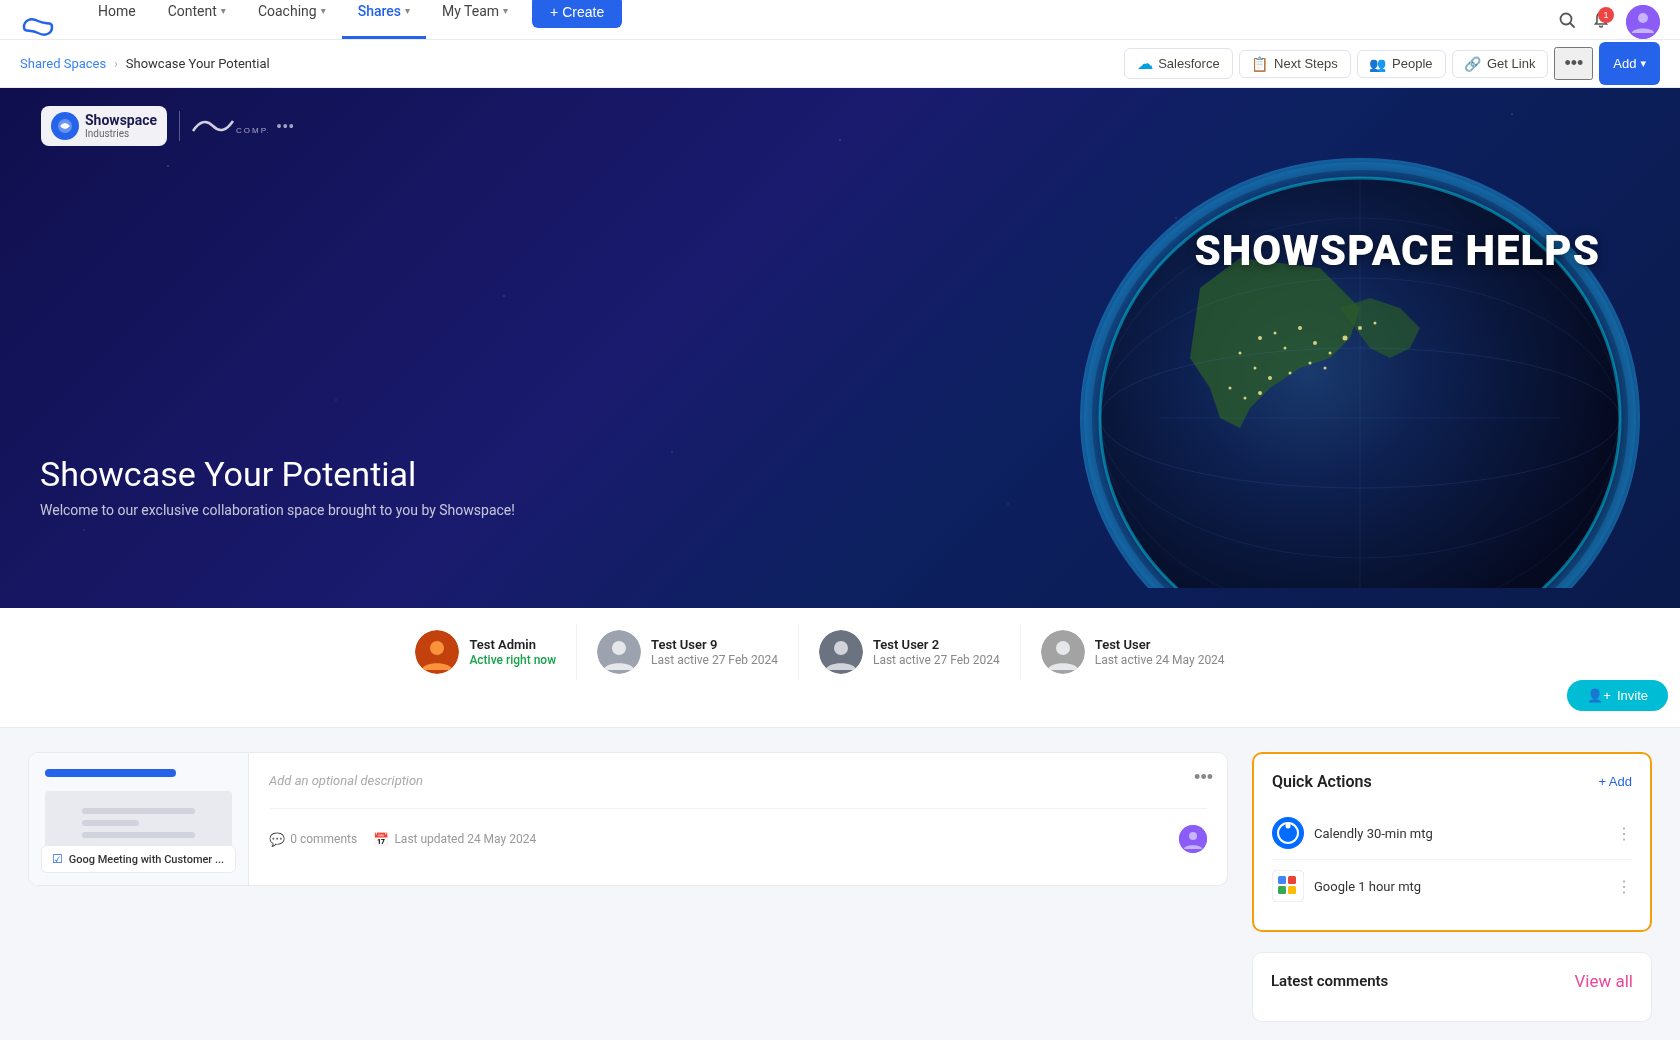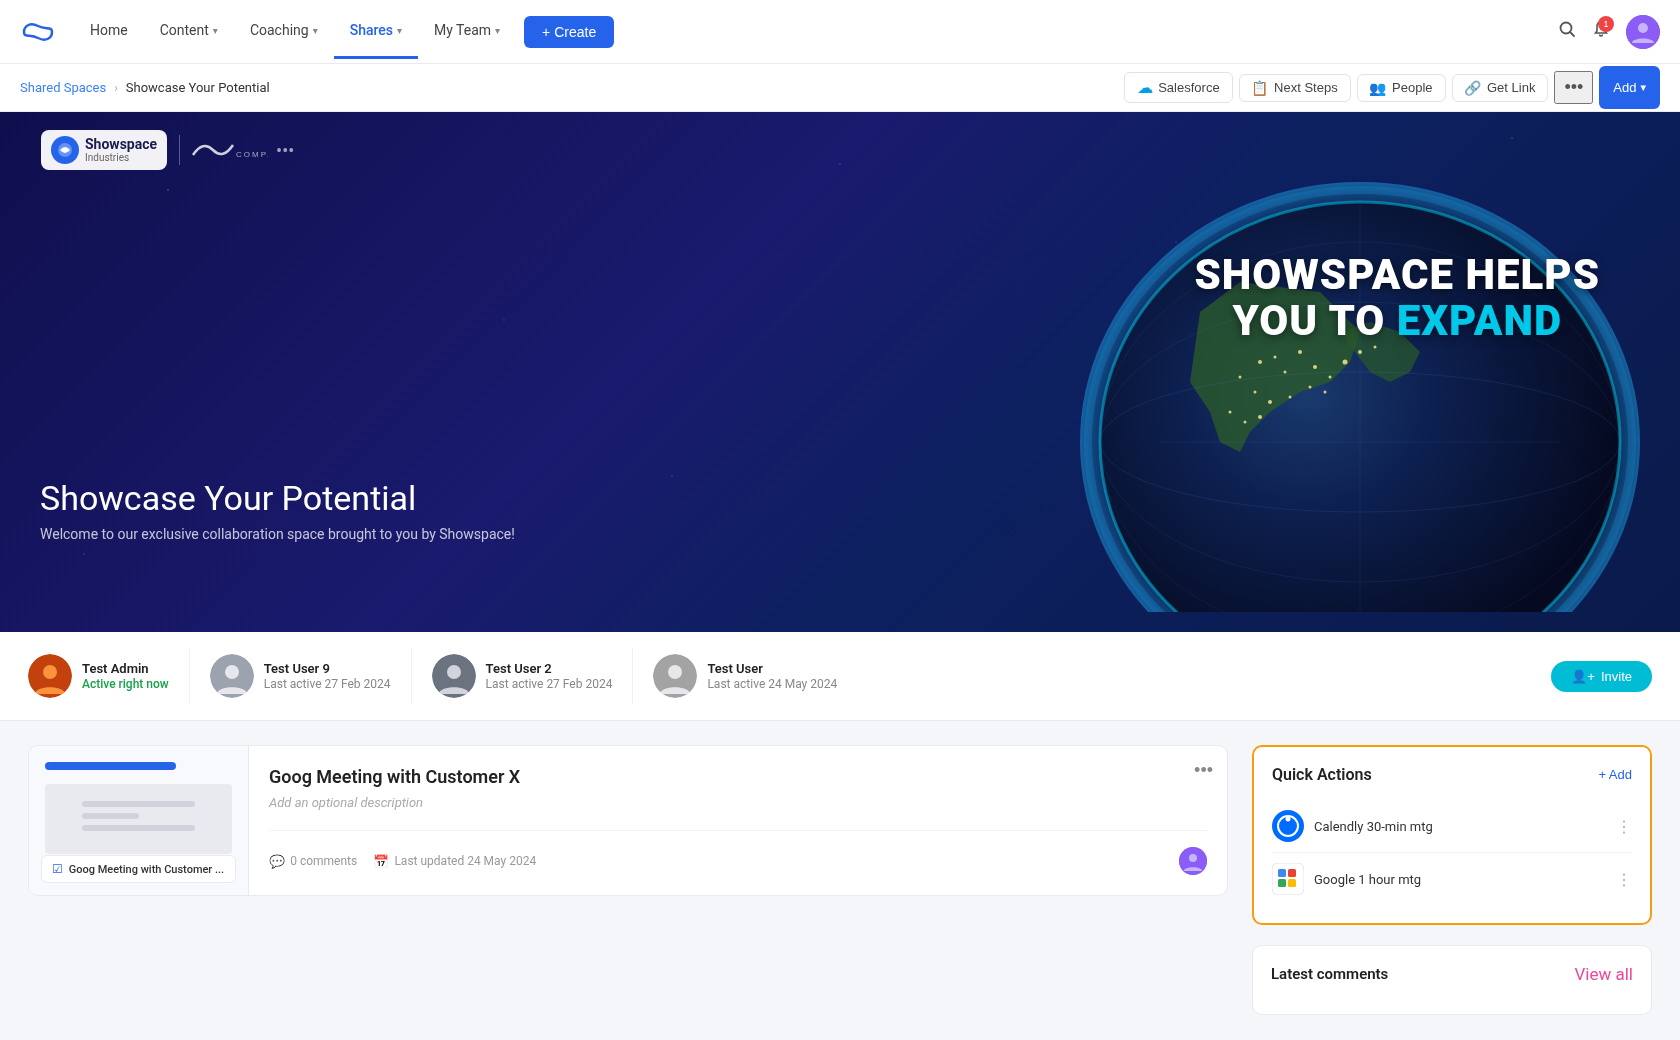--- a/index.html
+++ b/index.html
@@ -1,22 +1,22 @@
 <!DOCTYPE html>
 <html><head>
   <meta charset="utf-8">
   <style>
     * { margin: 0; padding: 0; box-sizing: border-box; }
     body { font-family: -apple-system, BlinkMacSystemFont, 'Segoe UI', Roboto, sans-serif; background: #f5f6fa; width: 1680px; min-height: 1040px; overflow-x: hidden; }
 
     
     .top-nav {
-      display: flex; align-items: center; height: 64px;
+      display: flex; align-items: flex-end; height: 40px;
       background: #fff; border-bottom: 1px solid #e8eaf0;
-      padding: 0 20px; gap: 0; position: relative; z-index: 100;
+      padding: 0 20px; gap: 8px; position: relative; z-index: 100;
     }
     .nav-logo { display: flex; align-items: center; margin-right: 18px; }
     .nav-logo svg { width: 36px; height: 24px; }
     .nav-items { display: flex; align-items: center; gap: 0; flex: 1; }
     .nav-item {
       display: flex; align-items: center; gap: 4px;
       padding: 0 16px; height: 54px; cursor: pointer;
       font-size: 14px; color: #444; font-weight: 400;
       border-bottom: 3px solid transparent; text-decoration: none;
       white-space: nowrap;
@@ -119,23 +119,23 @@
     }
     .hero-tagline-accent { color: #00c8e8; }
     .hero-title {
       position: absolute; bottom: 90px; left: 40px;
     }
     .hero-title h1 { font-size: 34px; font-weight: 400; color: #fff; margin-bottom: 8px; }
     .hero-title p { font-size: 14px; color: rgba(255,255,255,0.75); }
 
     
     .users-row {
-      background: #fff; padding: 16px 28px;
+      background: #fff; padding: 16px 12px;
       display: flex; align-items: center; gap: 0;
-      border-bottom: 1px solid #e8eaf0; margin-bottom: 0;
+      border-bottom: 1px solid #e8eaf0; margin-bottom: 0; flex-direction: column;
     }
     .user-card {
       display: flex; align-items: center; gap: 10px;
       padding: 6px 20px 6px 0; border-right: 1px solid #f0f2f8;
       margin-right: 20px;
     }
     .user-card:last-of-type { border-right: none; }
     .user-avatar {
       width: 44px; height: 44px; border-radius: 50%;
       display: flex; align-items: center; justify-content: center;
@@ -411,23 +411,20 @@
       </g>
 
       <ellipse cx="300" cy="310" rx="260" ry="240" fill="none" stroke="rgba(0,200,232,0.5)" stroke-width="3"></ellipse>
 
       <ellipse cx="300" cy="310" rx="272" ry="252" fill="none" stroke="rgba(26,143,209,0.3)" stroke-width="8"></ellipse>
     </svg>
   </div>
 
   <div class="hero-tagline">
     <div class="hero-tagline-text">SHOWSPACE HELPS</div>
-    <div class="hero-tagline-text">
-      <span>YOU TO </span><span class="hero-tagline-accent">EXPAND</span>
-    </div>
   </div>
 
   <div class="hero-title">
     <h1>Showcase Your Potential</h1>
     <p>Welcome to our exclusive collaboration space brought to you by Showspace!</p>
   </div>
 </div>
 
 <div class="users-row">
 
@@ -507,21 +504,20 @@
               </div>
             </div>
           </div>
           <div class="meeting-thumb-label">
             <span class="thumb-label-icon">☑</span>
             <span class="thumb-label-text">Goog Meeting with Customer ...</span>
           </div>
         </div>
         <div class="meeting-detail">
           <button class="meeting-more">•••</button>
-          <div class="meeting-title">Goog Meeting with Customer X</div>
           <div class="meeting-desc">Add an optional description</div>
           <div class="meeting-footer">
             <div class="meeting-meta">
               <span class="meeting-meta-icon">💬</span>
               <span>0 comments</span>
             </div>
             <div class="meeting-meta">
               <span class="meeting-meta-icon">📅</span>
               <span>Last updated 24 May 2024</span>
             </div>

